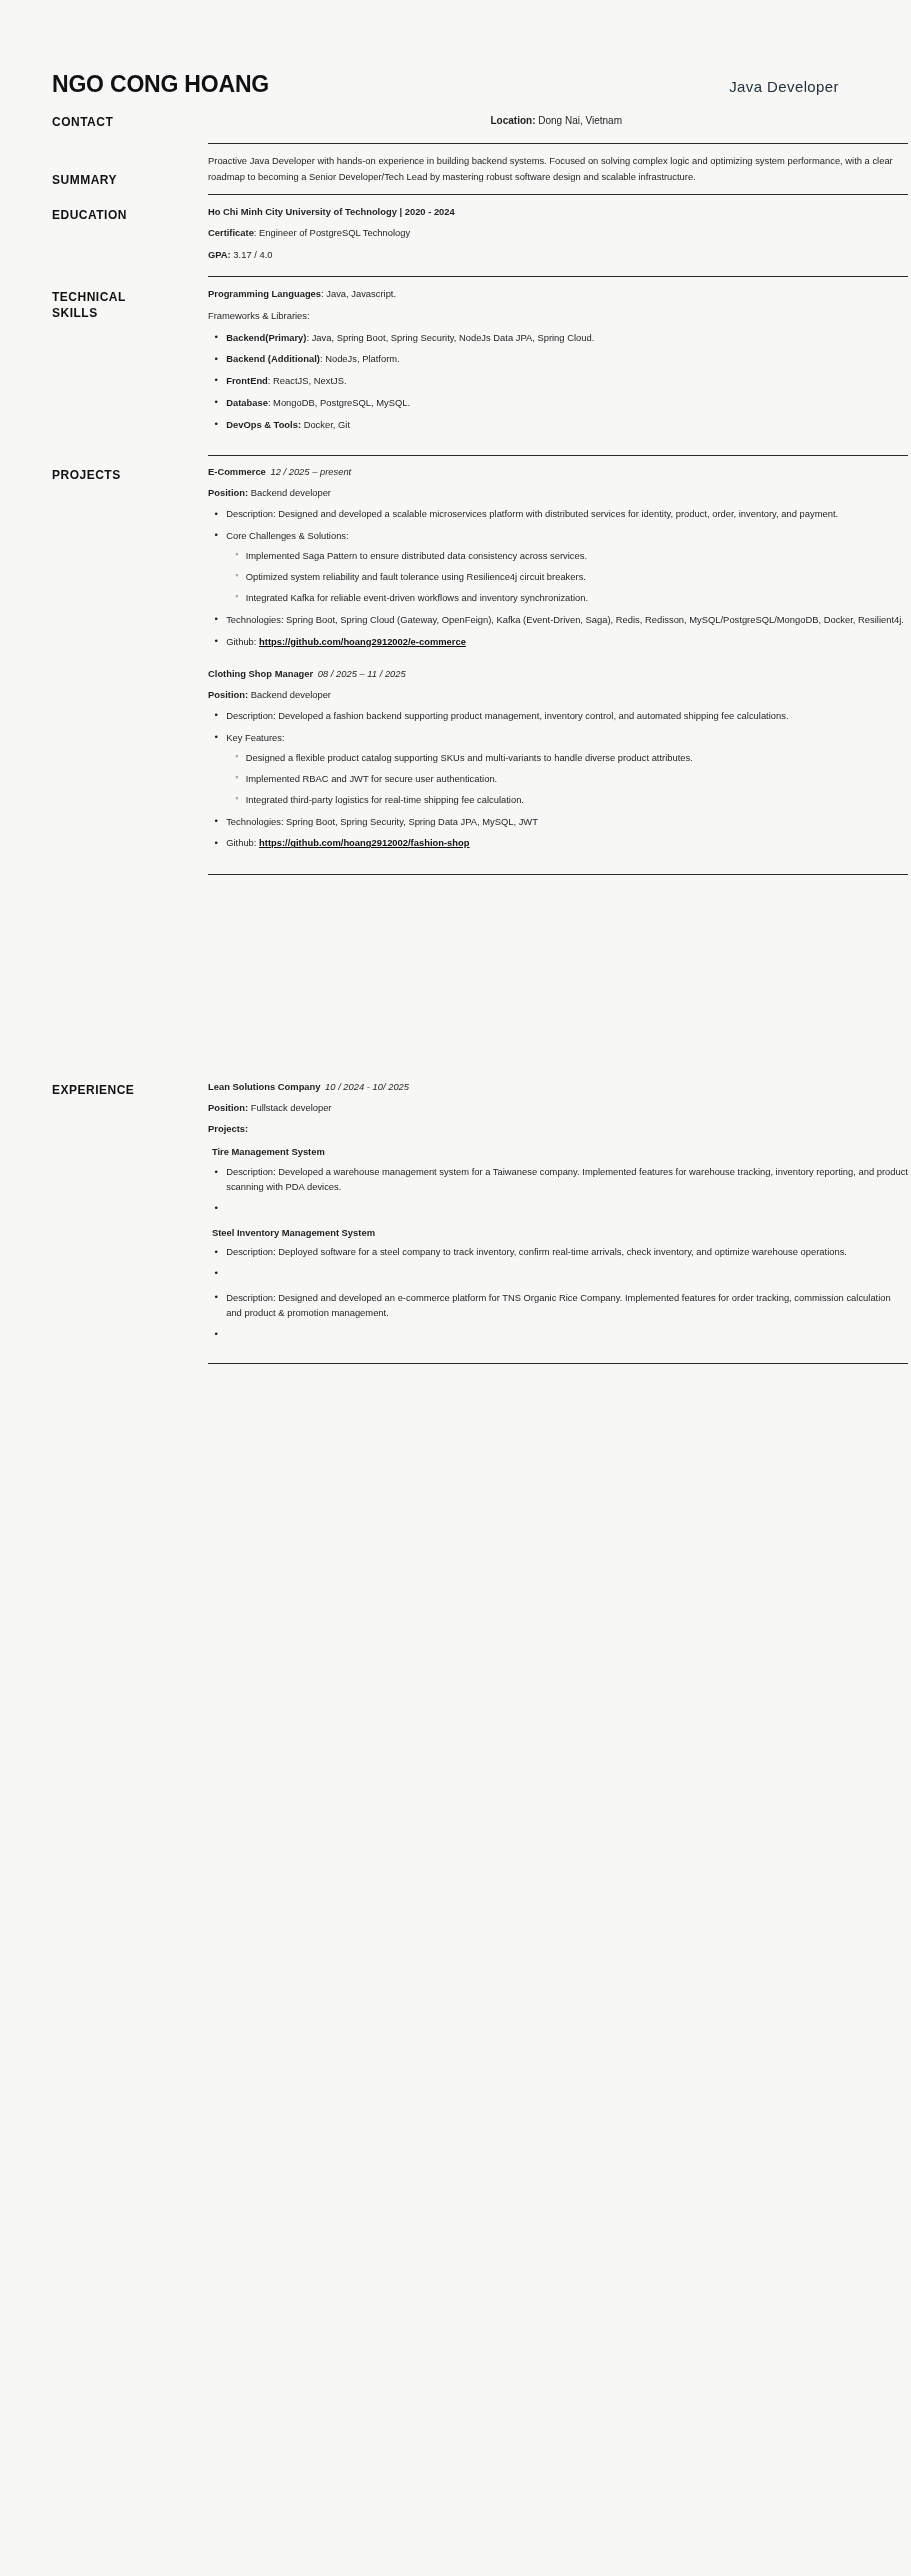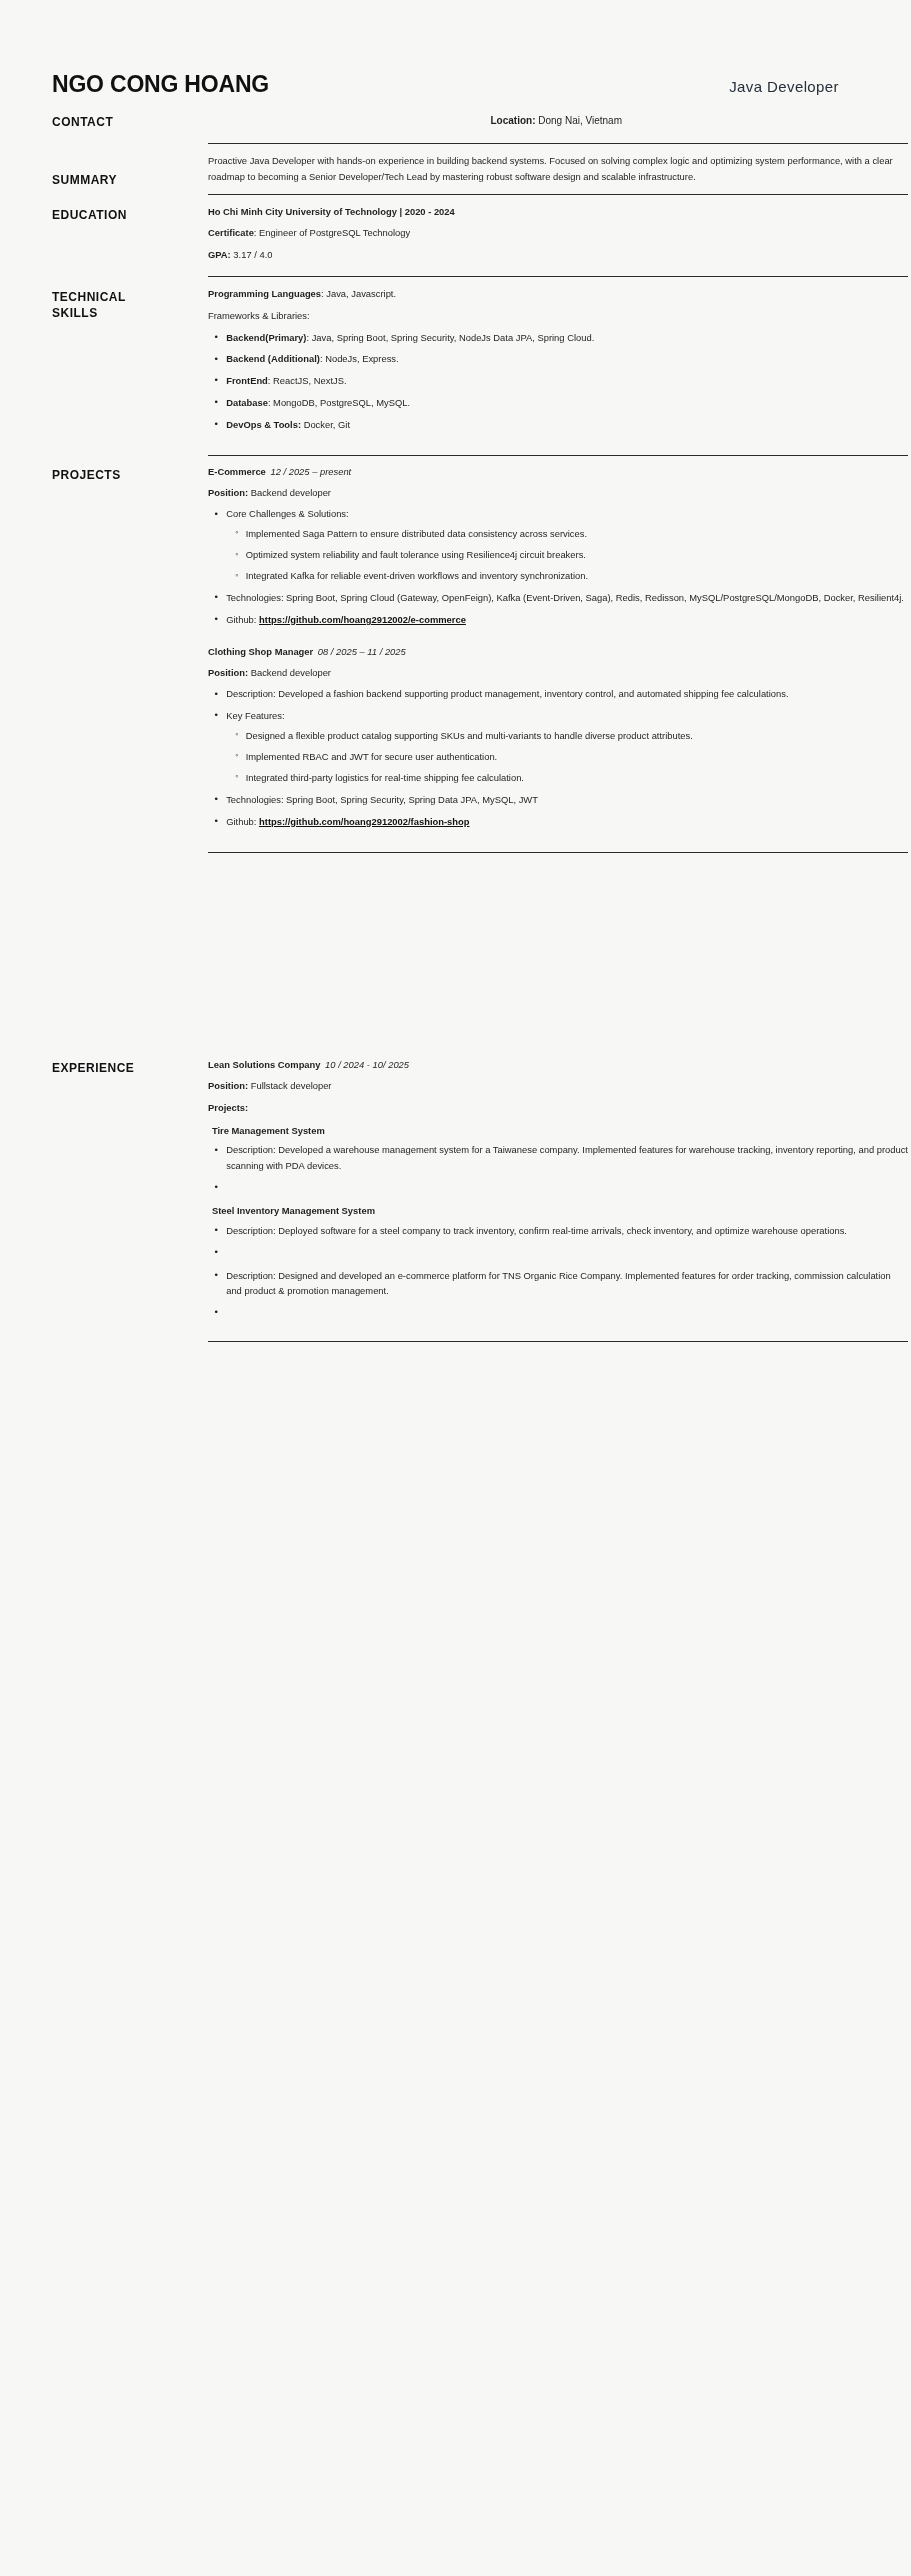--- a/index.html
+++ b/index.html
@@ -215,39 +215,40 @@
     <div class="section-label">
       <div>TECHNICAL</div>
       <div>SKILLS</div>
     </div>
     <div class="section-body">
       <div class="skills-block">
         <p class="skills-line"><span class="lbl">Programming Languages</span><span>: Java, Javascript.</span></p>
         <p class="skills-line">Frameworks &amp; Libraries:</p>
         <ul class="bullets">
           <li><span class="lbl">Backend(Primary)</span><span>: Java, Spring Boot, Spring Security, NodeJs Data JPA, Spring Cloud.</span></li>
-          <li><span class="lbl">Backend (Additional)</span><span>: NodeJs, Express.</span></li>
+          <li><span class="lbl">Backend (Additional)</span><span>: NodeJs, Platform.</span></li>
           <li><span class="lbl">FrontEnd</span><span>:  ReactJS, NextJS.</span></li>
           <li><span class="lbl">Database</span><span>: MongoDB, PostgreSQL, MySQL.</span></li>
           <li><span class="lbl">DevOps &amp; Tools:</span><span> Docker, Git</span></li>
         </ul>
       </div>
       <hr class="hr">
     </div>
   </div>
 
   <div class="section projects-row">
     <div class="section-label">PROJECTS</div>
     <div class="section-body">
       <div class="projects-block">
 
         <div class="proj">
           <p class="proj-head"><span class="proj-name">E-Commerce</span><span class="proj-dates">12 / 2025 – present</span></p>
           <p class="proj-pos"><span class="lbl">Position:</span><span> Backend developer</span></p>
           <ul class="bullets">
+            <li>Description: Designed and developed a scalable microservices platform with distributed services for identity, product, order, inventory, and payment.</li>
             <li>
               <span>Core Challenges &amp; Solutions:</span>
               <ul class="subbullets">
                 <li>Implemented Saga Pattern to ensure distributed data consistency across services.</li>
                 <li>Optimized system reliability and fault tolerance using Resilience4j circuit breakers.</li>
                 <li>Integrated Kafka for reliable event-driven workflows and inventory synchronization.</li>
               </ul>
             </li>
             <li>Technologies: Spring Boot, Spring Cloud (Gateway, OpenFeign), Kafka (Event-Driven, Saga), Redis, Redisson, MySQL/PostgreSQL/MongoDB, Docker, Resilient4j.</li>
             <li><span>Github: </span><span class="link">https://github.com/hoang2912002/e-commerce</span></li>

